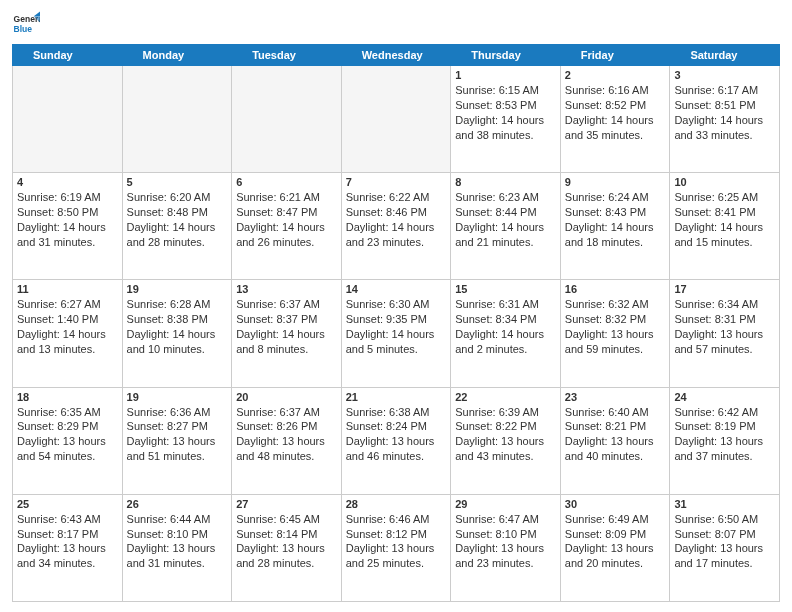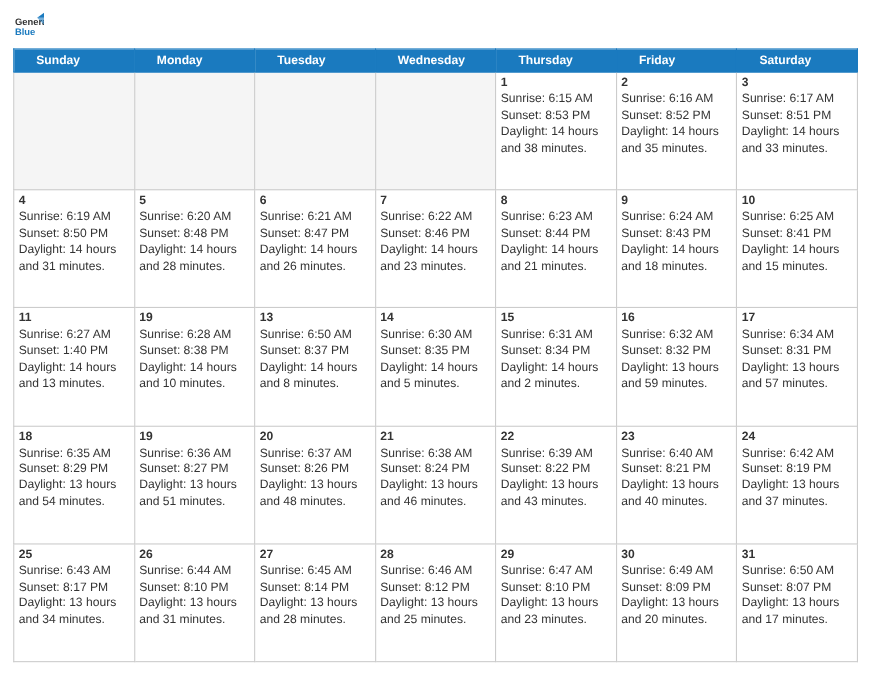--- a/index.html
+++ b/index.html
@@ -202,29 +202,29 @@
           </td>
           <td>
             <div class="day-number">19</div>
             <div class="day-info">Sunrise: 6:28 AM
 Sunset: 8:38 PM
 Daylight: 14 hours
 and 10 minutes.</div>
           </td>
           <td>
             <div class="day-number">13</div>
-            <div class="day-info">Sunrise: 6:50 AM
+            <div class="day-info">Sunrise: 6:37 AM
 Sunset: 8:37 PM
 Daylight: 14 hours
 and 8 minutes.</div>
           </td>
           <td>
             <div class="day-number">14</div>
             <div class="day-info">Sunrise: 6:30 AM
-Sunset: 8:35 PM
+Sunset: 9:35 PM
 Daylight: 14 hours
 and 5 minutes.</div>
           </td>
           <td>
             <div class="day-number">15</div>
             <div class="day-info">Sunrise: 6:31 AM
 Sunset: 8:34 PM
 Daylight: 14 hours
 and 2 minutes.</div>
           </td>

